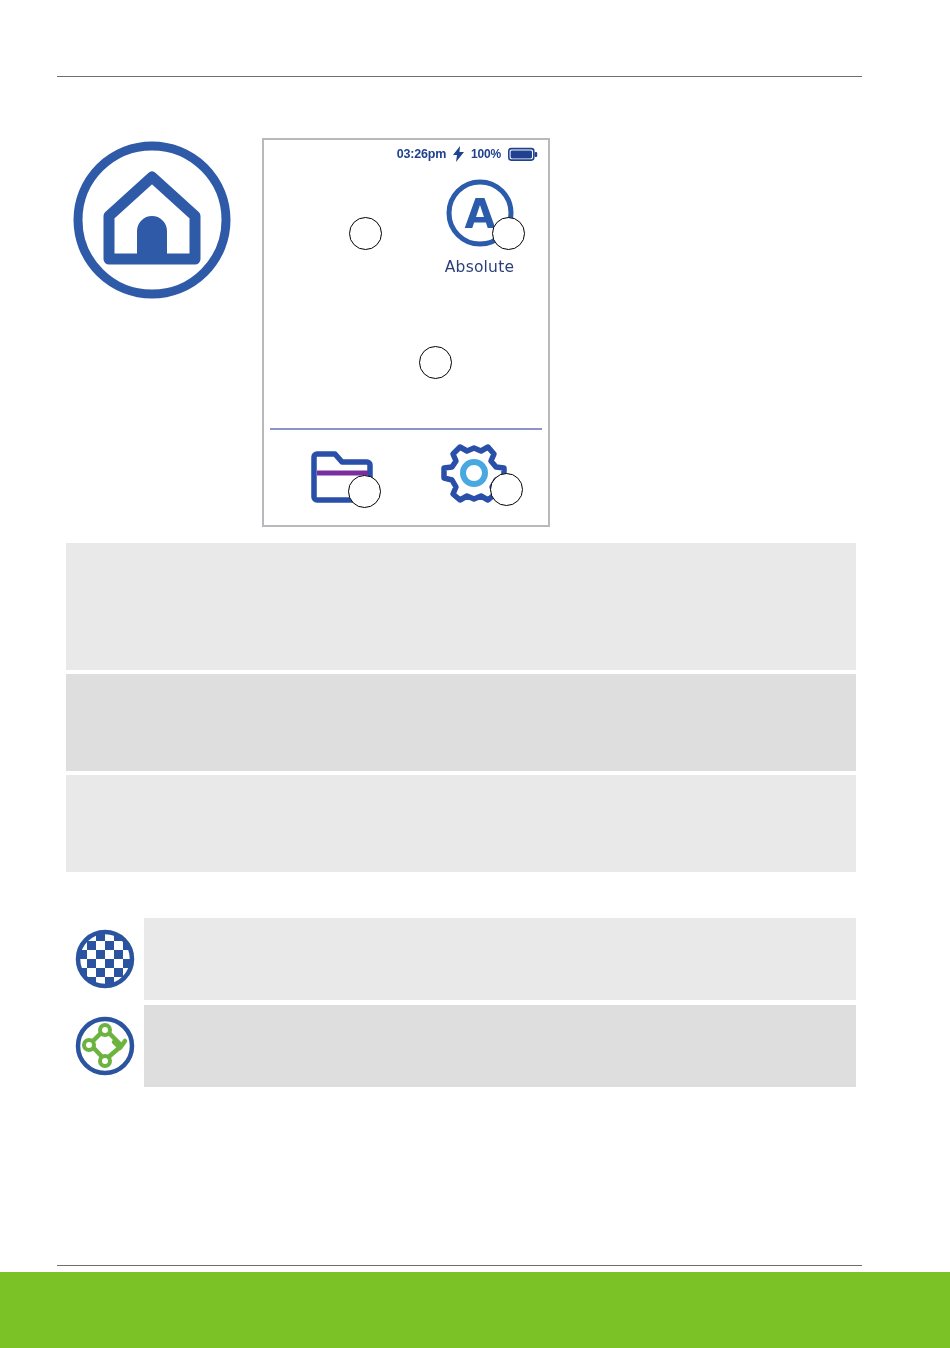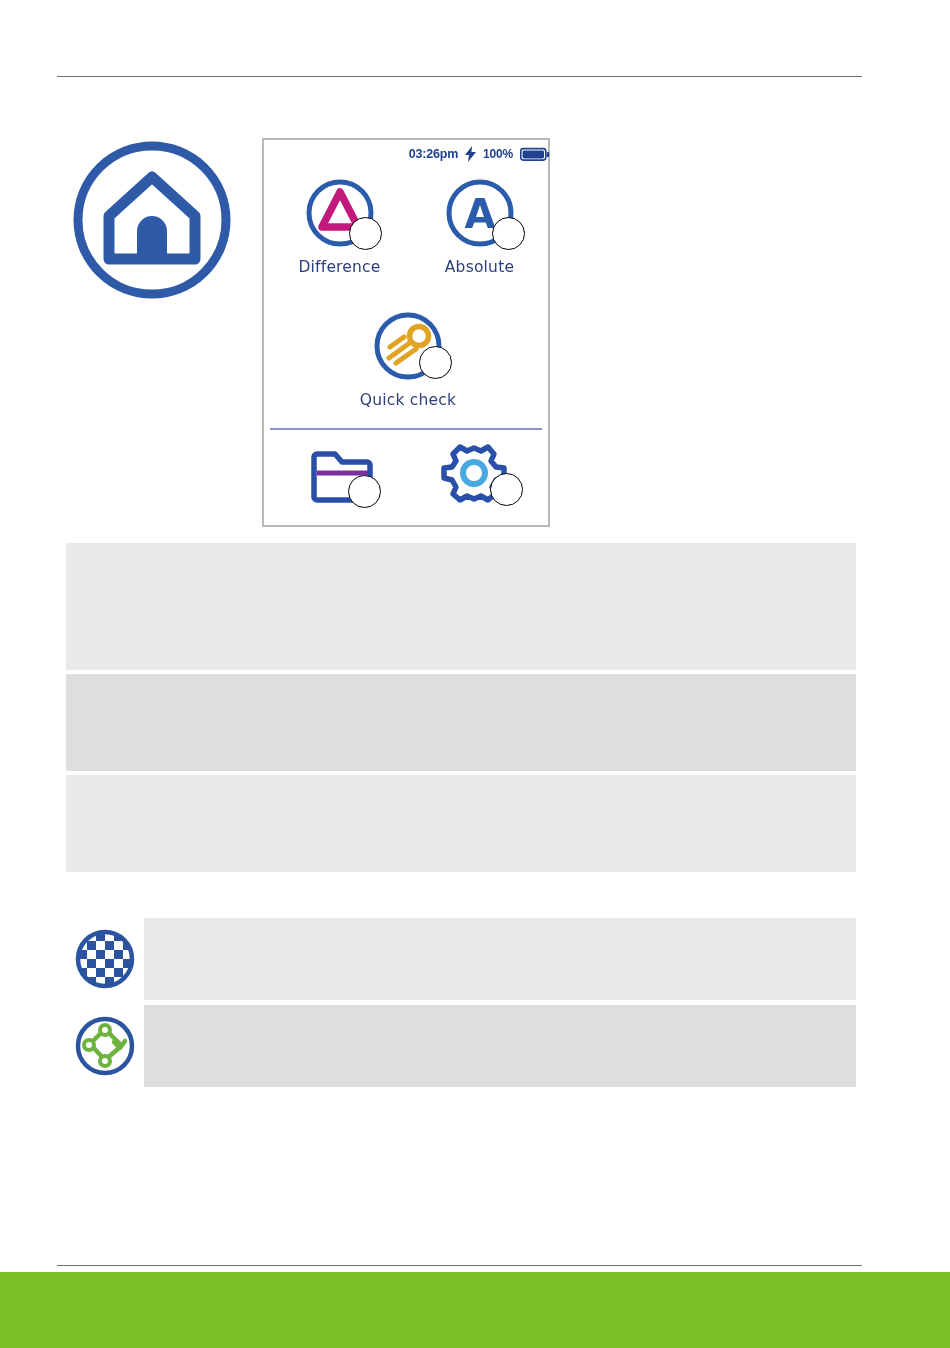--- a/index.html
+++ b/index.html
@@ -62,21 +62,21 @@
     left: 262px;
     top: 138px;
     width: 288px;
     height: 389px;
     background: #ffffff;
     border: 2px solid #b9b9bd;
   }
 
   .status-bar {
     position: absolute;
-    left: 12px;
+    left: 0;
     top: 4px;
     width: 100%;
     height: 20px;
     display: flex;
     align-items: center;
     justify-content: flex-end;
     padding-right: 10px;
     gap: 7px;
   }
   .status-time {
@@ -204,46 +204,29 @@
         <path d="M 7 0 L 0 9 L 4 9 L 3 16 L 11 6 L 6.5 6 Z" fill="#20428f"></path>
       </svg>
       <span class="status-pct">100%</span>
       <svg class="battery-icon" width="30" height="15" viewBox="0 0 30 15">
         <rect x="0.8" y="1.6" width="25" height="11.5" rx="2.5" fill="none" stroke="#20428f" stroke-width="1.6"></rect>
         <rect x="2.6" y="3.4" width="21.4" height="8" rx="1.4" fill="#20428f"></rect>
         <rect x="26.6" y="5" width="2.6" height="5" rx="1" fill="#20428f"></rect>
       </svg>
     </div>
 
-    <div class="tile tile-difference">
-      <svg width="76" height="76" viewBox="0 0 76 76">
-        <circle cx="38" cy="38" r="31" fill="none" stroke="#2a5cab" stroke-width="5"></circle>
-        <path d="M 38 17 L 56 52 L 20 52 Z" fill="none" stroke="#c2197d" stroke-width="7.5" stroke-linejoin="round"></path>
-      </svg>
-      <div class="tile-label">Difference</div>
-    </div>
 
     <div class="tile tile-absolute">
       <svg width="76" height="76" viewBox="0 0 76 76">
         <circle cx="38" cy="38" r="31" fill="none" stroke="#2a5cab" stroke-width="5"></circle>
         <text x="38" y="53" text-anchor="middle" font-family="DejaVu Sans, sans-serif" font-size="40" font-weight="bold" fill="#2a5cab">A</text>
       </svg>
       <div class="tile-label">Absolute</div>
     </div>
 
-    <div class="tile tile-quick">
-      <svg width="76" height="76" viewBox="0 0 76 76">
-        <circle cx="38" cy="38" r="31" fill="none" stroke="#2a5cab" stroke-width="5"></circle>
-        <circle cx="49" cy="28" r="9.5" fill="none" stroke="#e0a323" stroke-width="5.5"></circle>
-        <line x1="41" y1="34" x2="19" y2="50" stroke="#e0a323" stroke-width="5" stroke-linecap="round"></line>
-        <line x1="46" y1="41" x2="26" y2="55" stroke="#e0a323" stroke-width="5" stroke-linecap="round"></line>
-        <line x1="34" y1="29" x2="20" y2="39" stroke="#e0a323" stroke-width="5" stroke-linecap="round"></line>
-      </svg>
-      <div class="tile-label">Quick check</div>
-    </div>
 
     <div class="screen-divider"></div>
 
     <div class="tile tile-folder">
       <svg width="76" height="62" viewBox="0 0 76 62">
         <path d="M 10 52 L 10 12 a 3 3 0 0 1 3 -3 L 31 9 L 38 17 L 63 17 a 3 3 0 0 1 3 3 L 66 52 a 3 3 0 0 1 -3 3 L 13 55 a 3 3 0 0 1 -3 -3 Z" fill="none" stroke="#2a4fa8" stroke-width="5.5" stroke-linejoin="round"></path>
         <line x1="13" y1="28" x2="64" y2="28" stroke="#7a2f9e" stroke-width="5"></line>
       </svg>
     </div>
 

